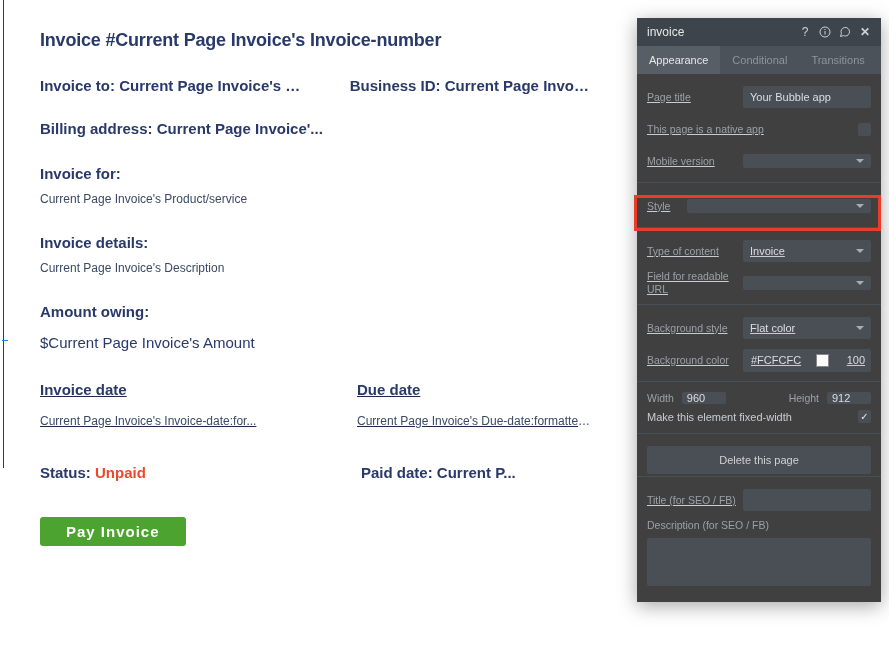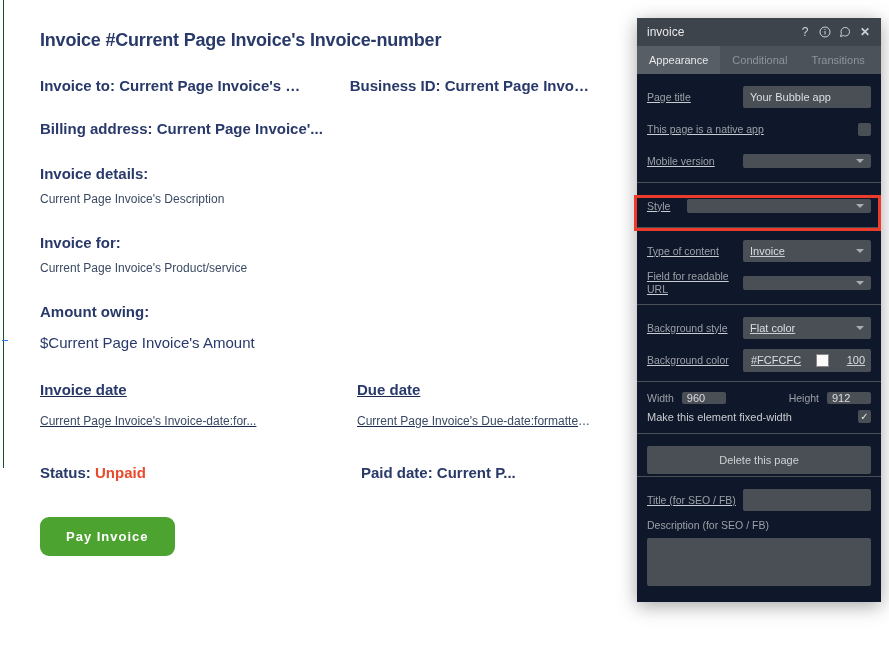--- a/index.html
+++ b/index.html
@@ -85,43 +85,43 @@
     gap: 90px;
     margin-top: 36px;
   }
   .status-col { width: 235px; font-size: 15px; font-weight: 600; color:#28396a; white-space:nowrap; overflow:hidden; text-overflow:ellipsis;}
   .status-col .unpaid { color: #e84b2c; }
   .pay-btn {
     margin-top: 36px;
     background: #4da330;
     color: #fff;
     border: none;
-    border-radius: 9px;
-    padding: 12px 26px;
-    font-size: 13px;
+    border-radius: 3px;
+    padding: 6px 26px;
+    font-size: 15px;
     font-weight: 600;
     letter-spacing: 1px;
     cursor: pointer;
   }
   .tick {
     position: absolute;
     left: -2px;
     top: 340px;
     width: 6px;
     height: 1px;
     background: #2b7de0;
   }
 
   
   .panel {
     position: absolute;
     right: 8px;
     top: 18px;
     width: 244px;
-    background: #0f172a;
+    background: #404040;
     color: #c9ccd0;
     font-size: 11px;
     box-shadow: 0 4px 18px rgba(0,0,0,0.35);
   }
   .panel-header {
     background: #3e444b;
     display: flex;
     align-items: center;
     padding: 6px 8px 6px 10px;
     color: #e6e7e9;
@@ -218,27 +218,27 @@
   <h1>Invoice #Current Page Invoice's Invoice-number</h1>
 
   <div class="row-two">
     <div>Invoice to: Current Page Invoice's Cus...</div>
     <div>Business ID: Current Page Invoice's</div>
   </div>
 
   <div class="line-heading block">Billing address: Current Page Invoice'...</div>
 
   <div class="block">
+    <div class="line-heading">Invoice for:</div>
+    <div class="sub-text">Current Page Invoice's Product/service</div>
+  </div>
+
+  <div class="block">
     <div class="line-heading">Invoice details:</div>
     <div class="sub-text">Current Page Invoice's Description</div>
-  </div>
-
-  <div class="block">
-    <div class="line-heading">Invoice for:</div>
-    <div class="sub-text">Current Page Invoice's Product/service</div>
   </div>
 
   <div>
     <div class="line-heading">Amount owing:</div>
     <div class="amount">$Current Page Invoice's Amount</div>
   </div>
 
   <div class="date-row">
     <div class="date-col">
       <div class="lbl">Invoice date</div>

